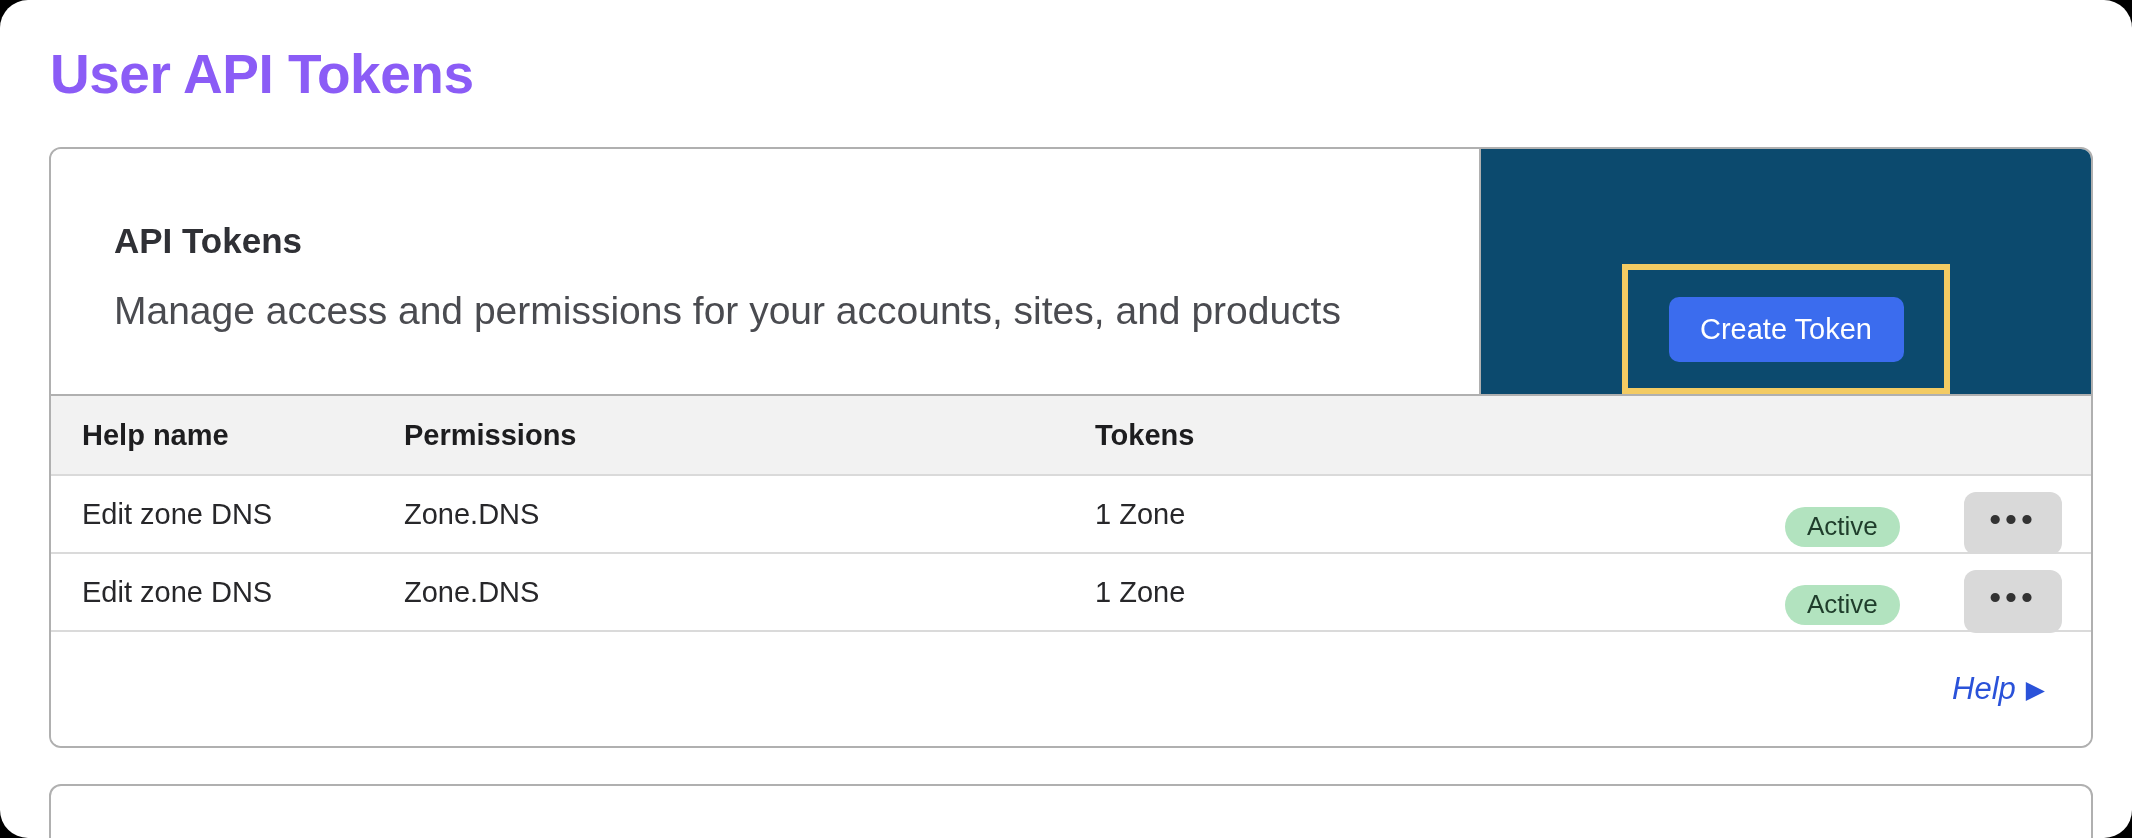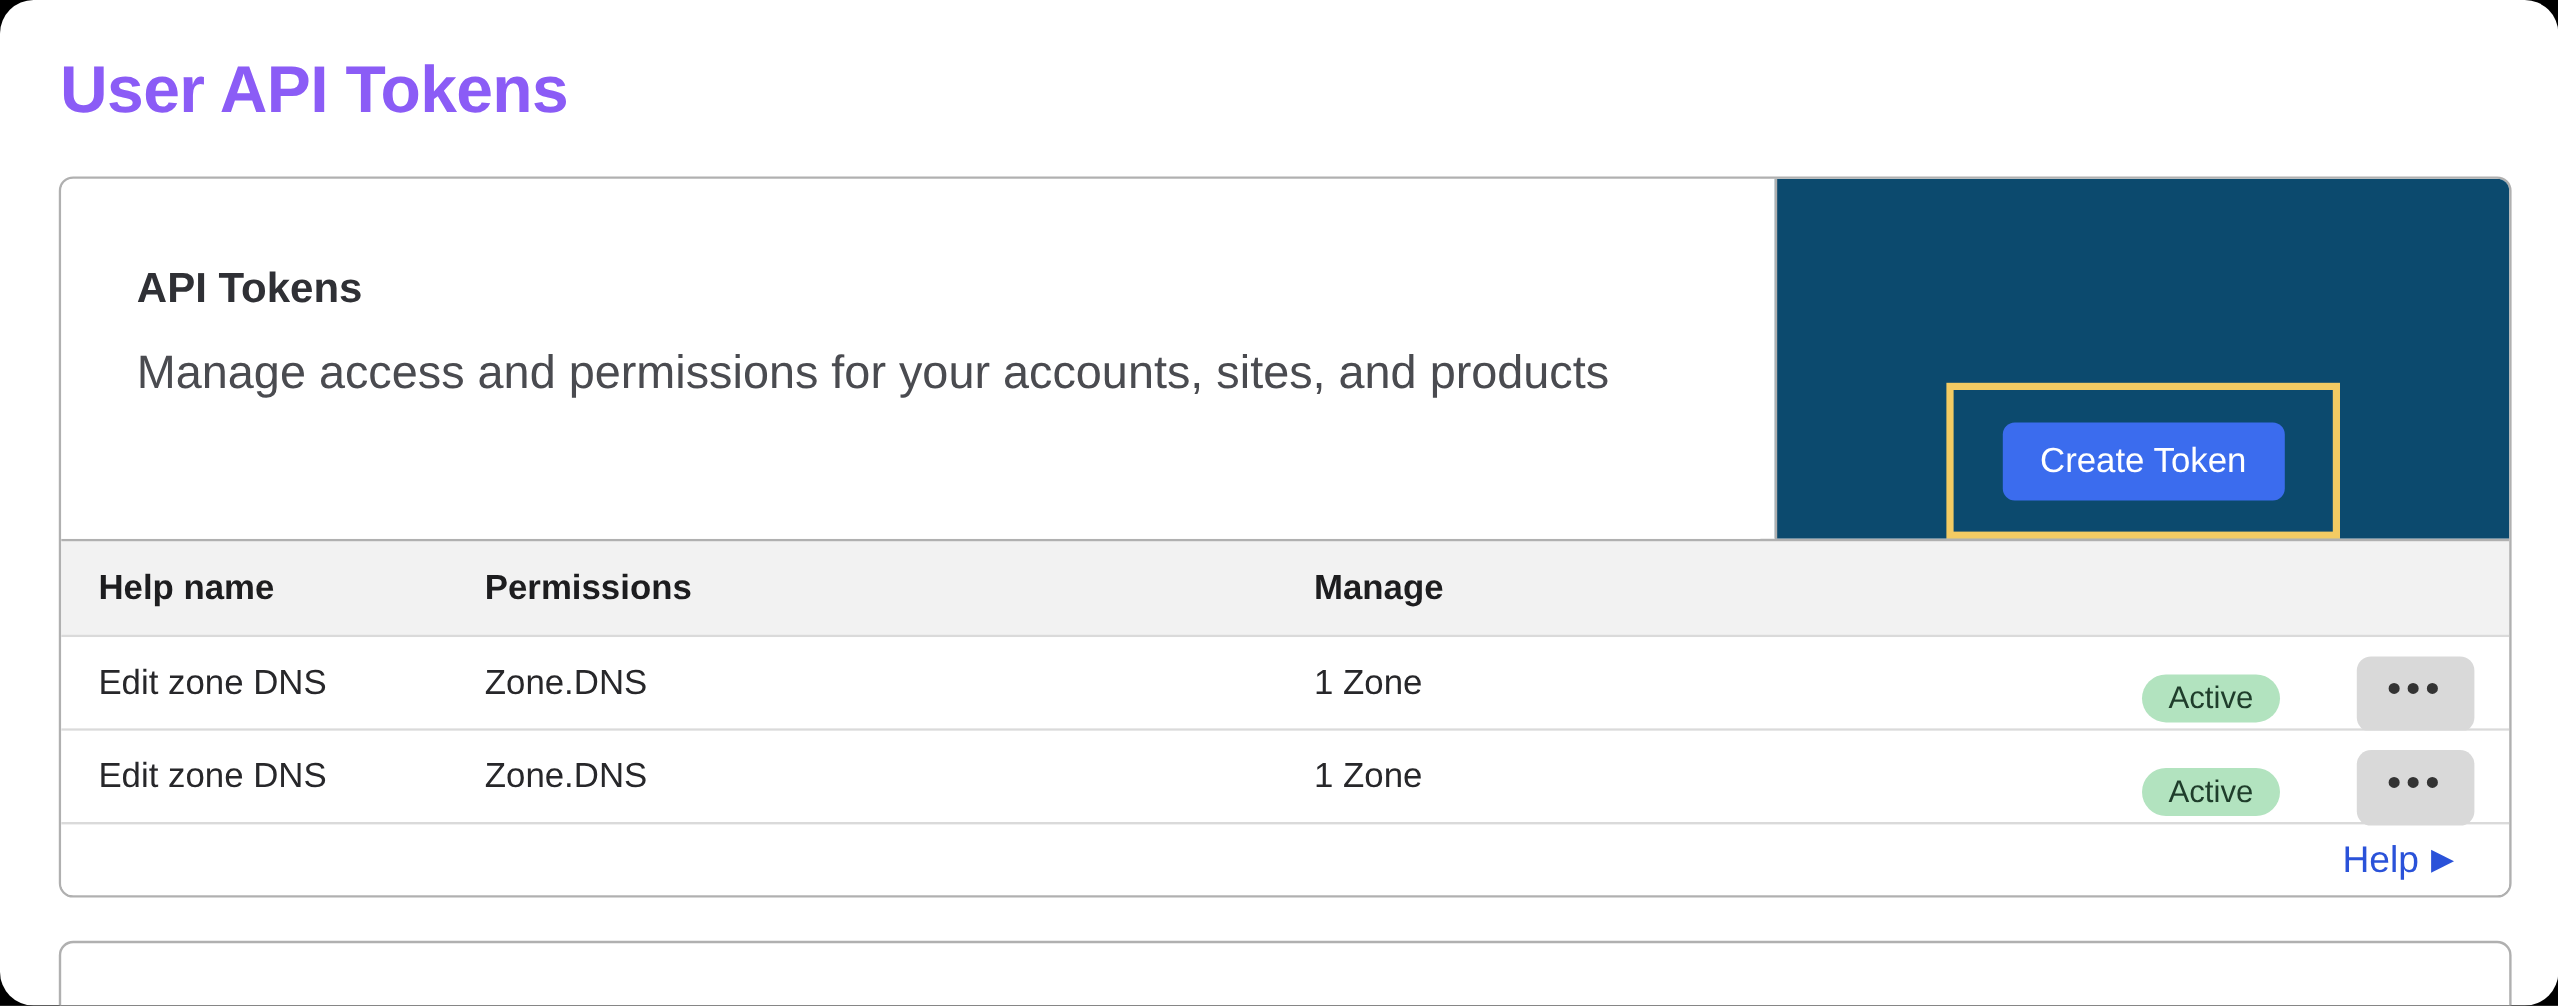--- a/index.html
+++ b/index.html
@@ -34,21 +34,21 @@
     height: 601px;
     background: #ffffff;
     border: 2px solid #b0b0b0;
     border-radius: 12px;
     box-sizing: border-box;
     display: flex;
     flex-direction: column;
     overflow: hidden;
   }
   .card-header {
-    height: 300px;
+    height: 245px;
     flex: 0 0 auto;
     display: flex;
     flex-direction: row;
   }
   .card-header-left {
     flex: 1 1 auto;
     position: relative;
     background: #ffffff;
   }
   .section-heading {
@@ -165,20 +165,21 @@
     line-height: 1;
     margin-top: -10px;
   }
   .card-footer {
     flex: 1 1 auto;
     display: flex;
     align-items: center;
     justify-content: flex-end;
     padding-right: 46px;
     background: #ffffff;
+    font-style: italic;
   }
   .help-link {
     display: inline-flex;
     align-items: center;
     gap: 10px;
     color: var(--help-blue, #2a52d9);
     font-size: 31px;
     cursor: pointer;
     text-decoration: none;
   }
@@ -215,21 +216,21 @@
       <div class="card-header-right">
         <div class="highlight-box">
           <button class="create-token-btn">Create Token</button>
         </div>
       </div>
     </div>
 
     <div class="table-header">
       <div>Help name</div>
       <div>Permissions</div>
-      <div>Manage</div>
+      <div>Tokens</div>
     </div>
 
     <div class="table-row">
       <div>Edit zone DNS</div>
       <div>Zone.DNS</div>
       <div>1 Zone</div>
       <div class="status-badge">Active</div>
       <button class="row-menu-btn">
         <span class="dots">•••</span>
       </button>

